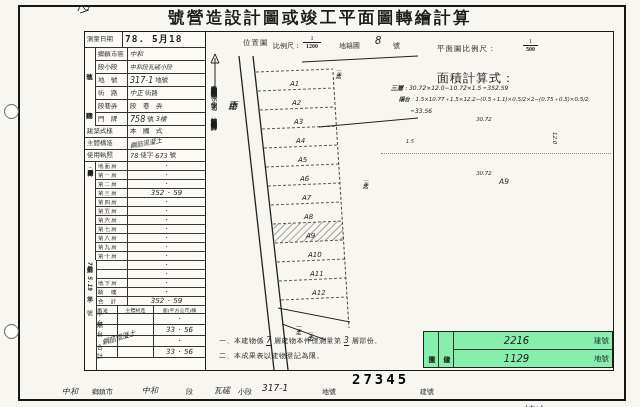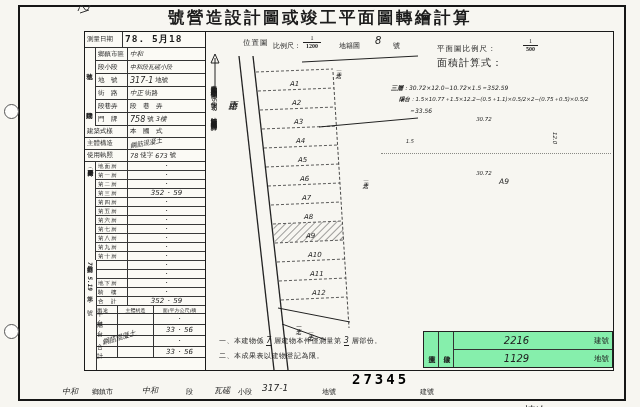--- a/index.html
+++ b/index.html
@@ -354,21 +354,21 @@
       <span class="den">1200</span>
     </span>
     <div class="abs print" style="left:254px;top:9px;font-size:7px;">地籍圖</div>
     <div class="abs hand" style="left:290px;top:3px;font-size:10px;">8</div>
     <div class="abs print" style="left:308px;top:9px;font-size:7px;">號</div>
     <div class="abs print" style="left:352px;top:12px;font-size:7.5px;letter-spacing:1px;text-align:center;">平面圖比例尺：</div>
     <span class="frac abs" style="left:438px;top:6px;">
       <span>1</span>
       <span class="den">500</span>
     </span>
-    <div class="abs print" style="left:352px;top:24px;font-size:10px;letter-spacing:1px;">面積計算式：</div>
+    <div class="abs print" style="left:352px;top:38px;font-size:12px;letter-spacing:1px;">面積計算式：</div>
 
     <svg class="abs" style="left:123px;top:20px;" width="14" height="38">
       <line x1="7" y1="36" x2="7" y2="6" stroke="#222" stroke-width="1"></line>
       <polygon points="3,11 7,2 11,11" fill="none" stroke="#222" stroke-width="1"></polygon>
     </svg>
 
     <svg id="map-svg" class="abs" style="left:137px;top:0;" width="200" height="338" viewBox="0 0 200 338">
       <defs>
         <pattern id="hatch" width="5" height="5" patternUnits="userSpaceOnUse" patternTransform="rotate(45)">
           <line x1="0" y1="0" x2="0" y2="5" stroke="#444" stroke-width="1"></line>

